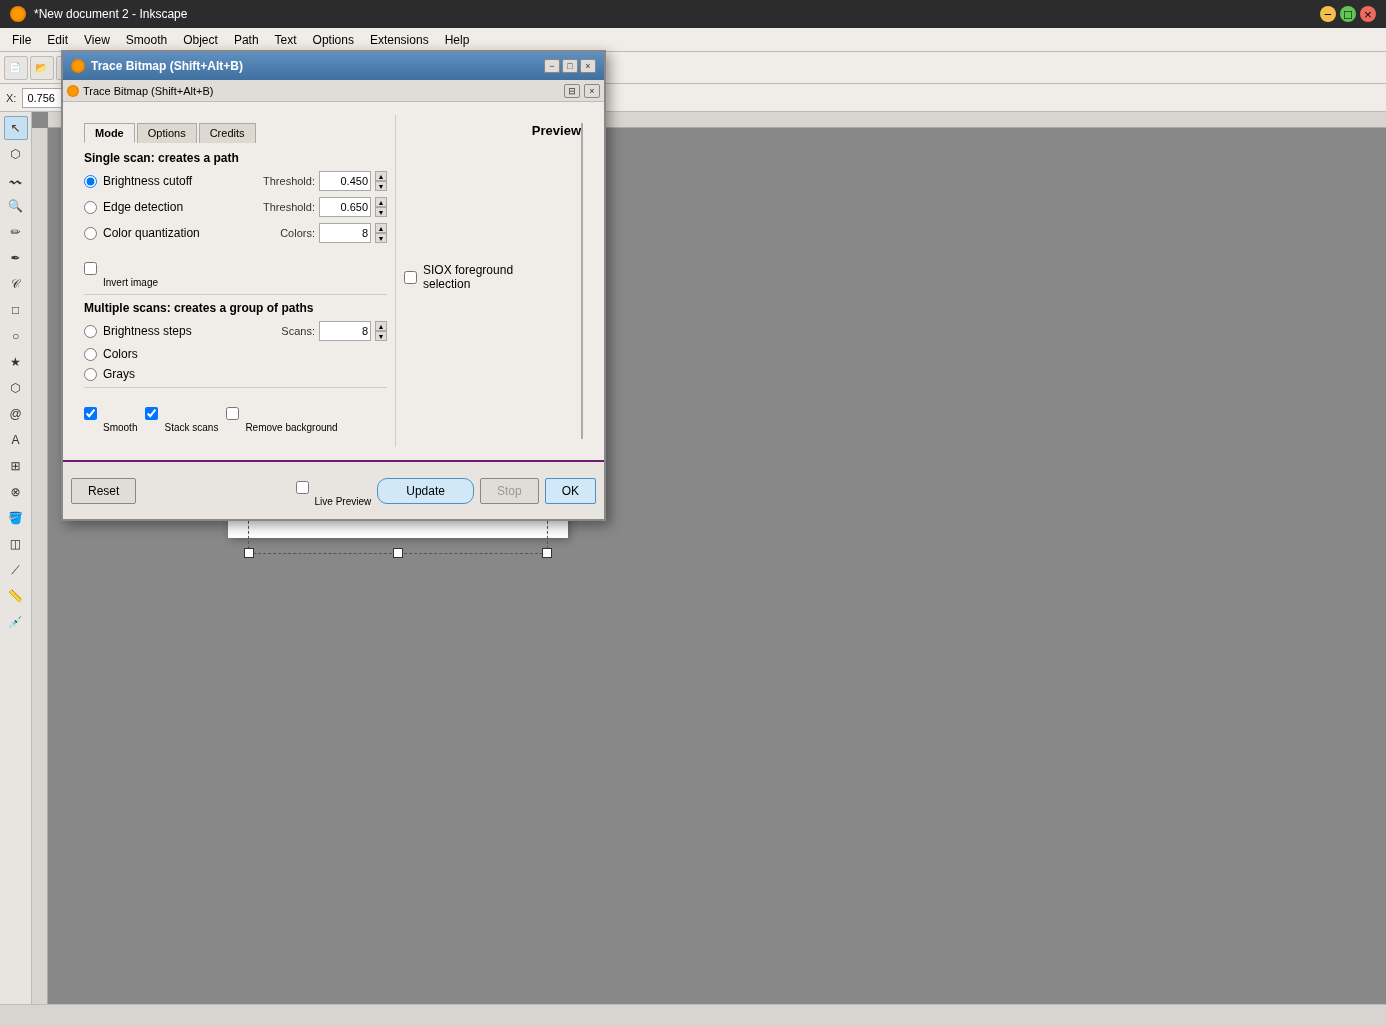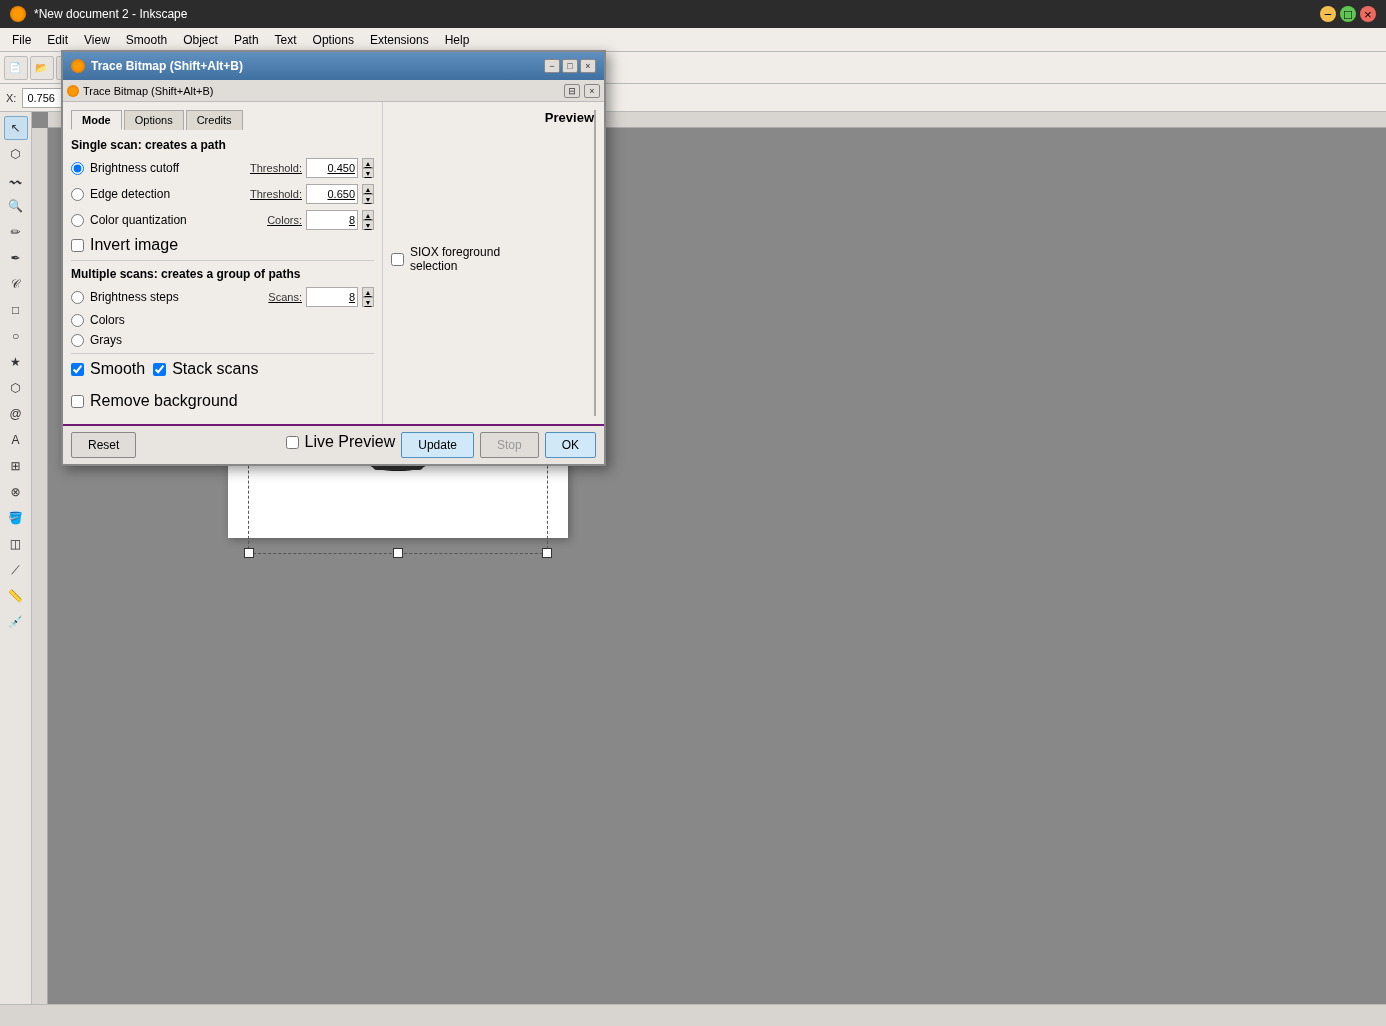--- a/index.html
+++ b/index.html
@@ -259,21 +259,21 @@
       border-bottom: 1px solid #bbb;
       font-size: 11px;
     }
     .dialog-inner-icon {
       width: 12px; height: 12px;
       background: radial-gradient(circle, #f90 40%, #c60 100%);
       border-radius: 50%;
     }
     .dialog-body {
       display: flex;
-      padding: 0;
+      padding: 13px;
     }
     .dialog-left {
       width: 320px;
       padding: 8px;
       border-right: 1px solid #ccc;
     }
     .dialog-right {
       flex: 1;
       padding: 8px;
       display: flex;
@@ -307,21 +307,20 @@
       display: flex;
       align-items: center;
       margin-bottom: 6px;
       gap: 6px;
     }
     .radio-row input[type=radio] { margin: 0; cursor: pointer; }
     .radio-row label { font-size: 12px; cursor: pointer; flex: 1; }
     .threshold-group {
       display: flex; align-items: center; gap: 4px;
       margin-left: auto;
-      text-decoration: underline;
     }
     .threshold-label { font-size: 11px; color: #333; }
     .threshold-input {
       width: 52px; height: 20px;
       border: 1px solid #aaa;
       background: #fff;
       text-align: right;
       padding: 0 2px;
       font-size: 11px;
     }
@@ -335,21 +334,21 @@
       border: 1px solid #aaa;
       cursor: pointer;
       display: flex; align-items: center; justify-content: center;
       font-size: 7px;
       line-height: 1;
     }
     .checkbox-row {
       display: flex; align-items: center; gap: 6px; margin-bottom: 6px;
     }
     .checkbox-row input[type=checkbox] { cursor: pointer; }
-    .checkbox-row label { font-size: 16px; cursor: pointer; }
+    .checkbox-row label { font-size: 10px; cursor: pointer; margin-top: 28px; }
     .divider { height: 1px; background: #ccc; margin: 6px 0; }
     .dialog-footer {
       display: flex; align-items: center;
       padding: 6px 8px;
       border-top: 2px solid #701a75;
       background: #e8e4e0;
       gap: 6px;
     }
     .footer-btn {
       height: 26px;
@@ -375,24 +374,24 @@
     .preview-box {
       flex: 1;
       background: #ccc;
       border: 1px solid #aaa;
       min-height: 200px;
       display: flex; align-items: center; justify-content: center;
       color: #666; font-size: 11px;
     }
     .update-btn {
       height: 26px;
-      padding: 0 16px;
+      padding: 0 28px;
       background: #d0e8f8;
       border: 1px solid #5090c0;
-      border-radius: 2px;
+      border-radius: 10px;
       cursor: pointer;
       font-size: 12px;
     }
 
     
     .plant-svg { width: 220px; height: 280px; }
   </style>
 </head>
 <body>
 

